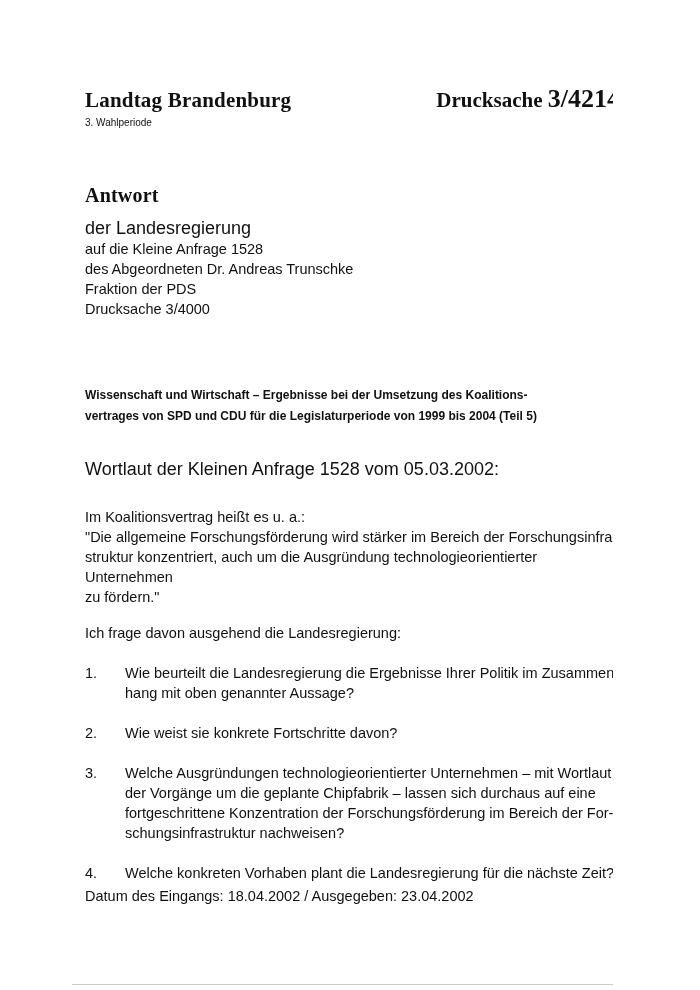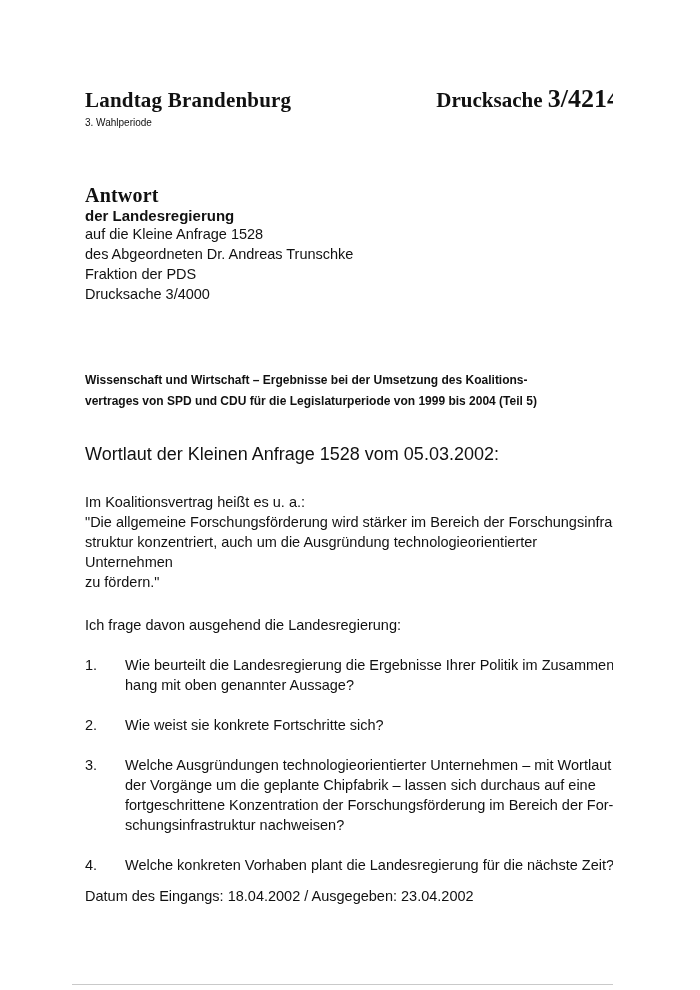--- a/index.html
+++ b/index.html
@@ -54,23 +54,22 @@
   }
   
   .doc-title {
     font-family: "Liberation Serif", serif;
     font-weight: bold;
     font-size: 20px;
     margin-top: 56px;
     letter-spacing: 0.2px;
   }
   .doc-subtitle {
-    font-size: 15px;
-    margin-top: 0;
-    font-weight: bold;
+    font-size: 18px;
+    margin-top: 11px;
   }
   .reference-block {
     font-size: 14.5px;
     line-height: 20px;
   }
   
   .subject {
     font-size: 12px;
     line-height: 21px;
     font-weight: bold;
@@ -83,21 +82,21 @@
     margin-top: 32px;
   }
   .quote-block {
     font-size: 14.5px;
     line-height: 20px;
     margin-top: 28px;
   }
   .lead-line {
     font-size: 14.5px;
     line-height: 20px;
-    margin-top: 23px;
+    margin-top: 16px;
   }
   .questions {
     margin-top: 13px;
   }
   .question-row {
     display: flex;
     align-items: flex-start;
     margin-top: 20px;
     font-size: 14.5px;
     line-height: 20px;
@@ -159,21 +158,21 @@
     <div class="lead-line">Ich frage davon ausgehend die Landesregierung:</div>
 
     <div class="questions">
       <div class="question-row">
         <span class="question-number">1.</span>
         <span class="question-text pre">Wie beurteilt die Landesregierung die Ergebnisse Ihrer Politik im Zusammen-
 hang mit oben genannter Aussage?</span>
       </div>
       <div class="question-row">
         <span class="question-number">2.</span>
-        <span class="question-text pre">Wie weist sie konkrete Fortschritte sich?</span>
+        <span class="question-text pre">Wie weist sie konkrete Fortschritte davon?</span>
       </div>
       <div class="question-row">
         <span class="question-number">3.</span>
         <span class="question-text pre">Welche Ausgründungen technologieorientierter Unternehmen – mit Wortlaut
 der Vorgänge um die geplante Chipfabrik – lassen sich durchaus auf eine
 fortgeschrittene Konzentration der Forschungsförderung im Bereich der For-
 schungsinfrastruktur nachweisen?</span>
       </div>
       <div class="question-row">
         <span class="question-number">4.</span>

